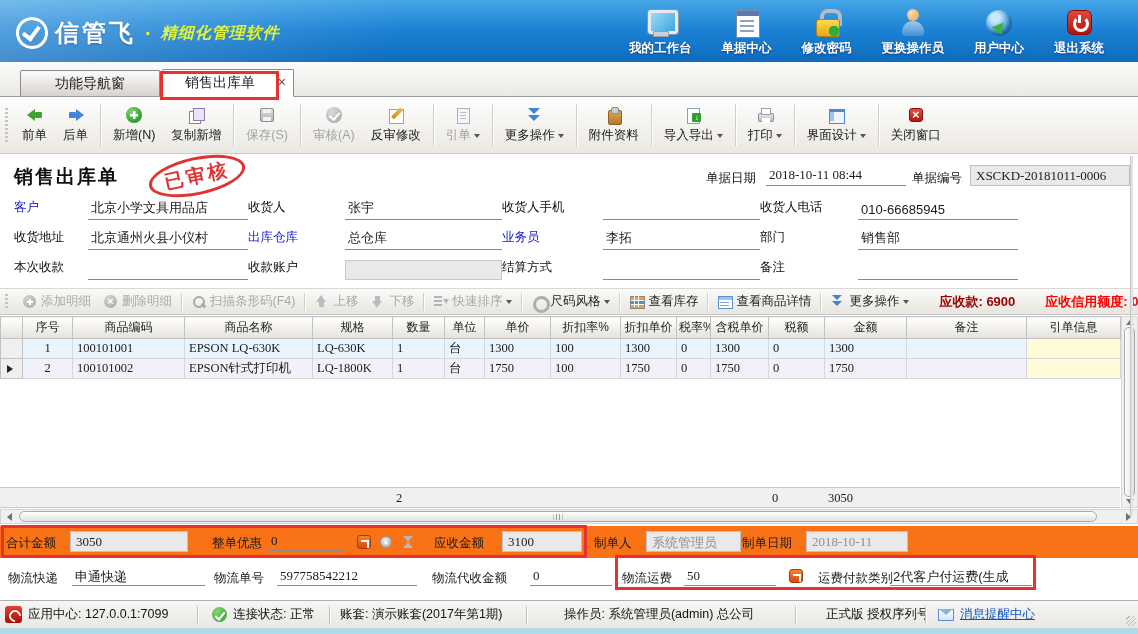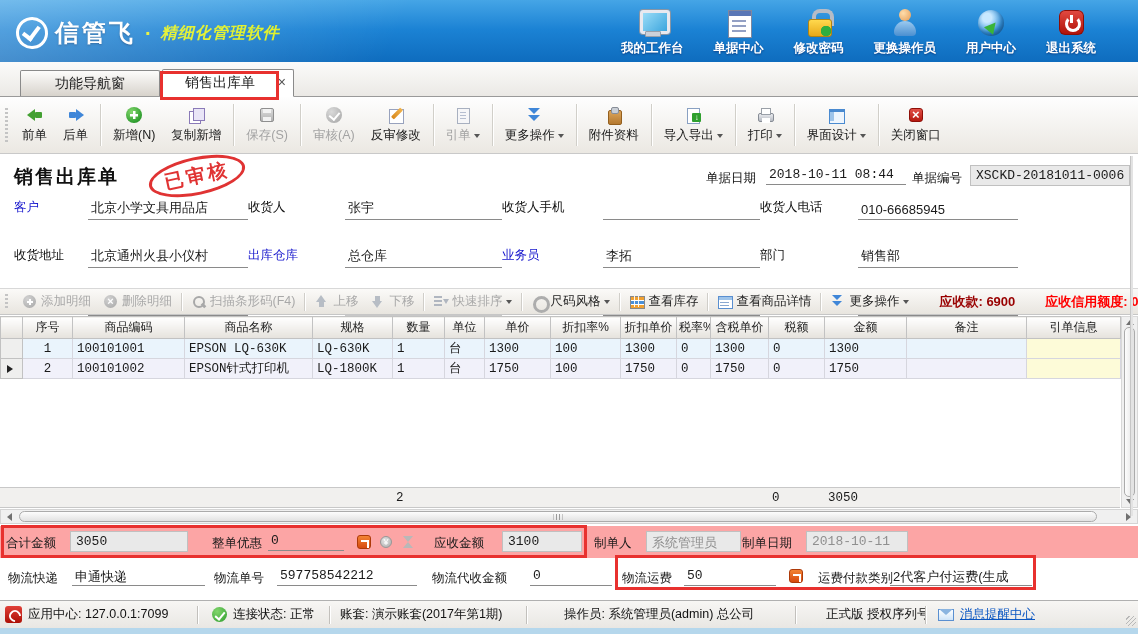--- a/index.html
+++ b/index.html
@@ -12,21 +12,21 @@
   background:linear-gradient(180deg,#45a5e6 0%,#1b82d4 48%,#0e6cbe 100%);
   display:flex;align-items:center;justify-content:space-between;padding:0 6px 0 16px}
 .topbar::before{content:"";position:absolute;left:0;top:0;width:70%;height:100%;
   background:linear-gradient(115deg,rgba(255,255,255,.25) 0%,rgba(255,255,255,0) 50%);pointer-events:none}
 .logo{display:flex;align-items:center;gap:7px;margin-top:4px}
 .logo-mark{width:32px;height:32px;border:3px solid #fff;border-radius:50%;position:relative;transform:rotate(-8deg);flex:none}
 .logo-mark::before{content:"";position:absolute;left:4px;top:6px;width:13px;height:7px;border-left:4px solid #fff;border-bottom:4px solid #fff;transform:rotate(-45deg)}
 .logo-text{color:#fff;font-size:24px;font-weight:bold;letter-spacing:3px;text-shadow:0 1px 2px rgba(0,40,90,.5)}
 .logo-dot{color:#e8f225;font-size:20px;font-weight:bold;margin:0 2px}
 .logo-tag{color:#dff01c;font-size:16px;font-weight:bold;font-style:italic;letter-spacing:1px}
-.hdr-nav{display:flex;align-items:flex-end;gap:30px;margin:6px 36px 4px 0;position:relative}
+.hdr-nav{display:flex;align-items:flex-end;gap:30px;margin:6px 28px 4px 0;position:relative}
 .hdr-item{display:flex;flex-direction:column;align-items:center;gap:2px;cursor:pointer}
 .hlabel{color:#fff;font-weight:bold;font-size:12.5px;white-space:nowrap;text-shadow:0 1px 2px rgba(0,0,60,.45)}
 .hico{width:30px;height:30px;position:relative;display:block}
 .monitor-icon::before{content:"";position:absolute;left:3px;top:2px;width:24px;height:18px;background:linear-gradient(135deg,#9adcf7,#3da6de);border:3px solid #e9e9ef;border-radius:3px;box-shadow:0 0 0 1px #8795a5}
 .monitor-icon::after{content:"";position:absolute;left:8px;top:23px;width:14px;height:4px;background:#ccd1d9;border:1px solid #98a0ab;border-radius:1px}
 .documents-icon::before{content:"";position:absolute;left:4px;top:2px;width:22px;height:26px;background:#fff;border:1px solid #7e88a0;box-shadow:inset 0 5px 0 #5a77b6}
 .documents-icon::after{content:"";position:absolute;left:8px;top:12px;width:14px;height:13px;background:repeating-linear-gradient(180deg,#93a0c4 0 2px,transparent 2px 5px)}
 .lock-icon::before{content:"";position:absolute;left:8px;top:1px;width:14px;height:13px;border:4px solid #b6bcc6;border-bottom:none;border-radius:8px 8px 0 0}
 .lock-icon::after{content:"";position:absolute;left:4px;top:11px;width:22px;height:16px;border-radius:3px;border:1px solid #b08312;
   background:radial-gradient(circle at 17px 11px,#2fae3f 0 5px,transparent 5.5px),linear-gradient(#ffd94e,#e7a818)}
@@ -88,31 +88,31 @@
 .design-icon::before{content:"";position:absolute;left:2px;top:3px;width:14px;height:13px;background:#eef5fd;border:1px solid #4a8ad0;box-shadow:inset 0 2px 0 #4a8ad0}
 .design-icon::after{content:"";position:absolute;left:3px;top:6px;width:4px;height:9px;background:#9ec4ea}
 .closew-icon::before{content:"";position:absolute;inset:2px;background:linear-gradient(#e25048,#b5180e);border-radius:3px;border:1px solid #8e0f08}
 .closew-icon::after{content:"×";position:absolute;left:0;top:0;width:18px;height:18px;color:#fff;font-weight:bold;font-size:13px;line-height:17px;text-align:center}
 
 
 .doc-title{position:absolute;left:14px;top:164px;font-size:19px;font-weight:bold;letter-spacing:2px;color:#111}
 .stamp{position:absolute;left:148px;top:157px;transform:rotate(-12deg);border:3px solid var(--stamp,#e03333);border-radius:50%;
   color:var(--stamp,#e03333);font-weight:bold;font-size:19px;padding:3px 13px;letter-spacing:3px;background:rgba(255,255,255,.6);z-index:3}
 .dh-label{position:absolute;top:170px;font-size:12.5px;color:#111}
-.mono{font-family:Liberation Mono, monospace}
+.mono{font-family:Liberation Serif, serif}
 .dh-underline{position:absolute;top:167px;border-bottom:1px solid #8a8a8a;font-size:13px;padding:0 3px 2px;white-space:nowrap}
 .ro-box{background:#e9e9e9;border:1px solid #c0c0c0;font-size:13px;padding:2px 5px;white-space:nowrap;overflow:hidden}
 #dh-date-label{left:706px}
 #dh-date-val{left:766px;width:140px}
 #dh-no-label{left:912px}
 #dh-no-val{position:absolute;left:970px;top:165px;width:160px;height:21px}
 
 
 .fields{position:absolute;left:14px;top:198px;width:1006px;display:grid;
-  grid-template-columns:74px 160px 97px 157px 101px 157px 98px 160px;row-gap:26px}
+  grid-template-columns:74px 160px 97px 157px 101px 157px 98px 160px;row-gap:8px}
 .f-label{font-size:12.5px;color:#111;align-self:end;padding-bottom:4px;white-space:nowrap}
 .f-label.blue{color:var(--blue,#1414cc)}
 .f-field{border-bottom:1px solid #8a8a8a;height:22px;display:flex;align-items:flex-end;padding:0 3px 2px}
 .f-field.ro{border:1px solid #c8c8c8;background:#e9e9e9;height:20px;align-self:end}
 .f-val{font-size:13px;white-space:nowrap;overflow:hidden}
 
 
 .grid-toolbar{position:absolute;left:0;top:288px;width:1138px;height:27px;background:linear-gradient(#fbfaf8,#e8e5df);
   border-top:1px solid #d8d8d8;border-bottom:1px solid #c6c6c6;display:flex;align-items:center;padding-left:16px}
 .grid-toolbar::before{content:"";position:absolute;left:5px;top:5px;bottom:5px;width:3px;
@@ -168,21 +168,21 @@
 .tri-d{width:0;height:0;border-left:4px solid transparent;border-right:4px solid transparent;border-top:5px solid #707070}
 .hs-thumb{flex:1;height:11px;margin:0 2px 0 2px;background:linear-gradient(#fdfdfd,#e2e2e2);border:1px solid #ababab;border-radius:6px;position:relative;cursor:pointer}
 .hs-thumb::after{content:"";position:absolute;left:50%;top:2px;width:9px;height:6px;transform:translateX(-50%);
   background:repeating-linear-gradient(90deg,#9a9a9a 0 1px,transparent 1px 3px)}
 .hs-track-gap{width:22px;flex:none}
 .vscroll{position:absolute;left:1121px;top:316px;width:17px;height:192px;background:#f0f0f0;border:1px solid #d8d8d8;display:flex;flex-direction:column;align-items:center;padding:3px 0;gap:2px}
 .vs-thumb{width:11px;flex:1;background:linear-gradient(90deg,#fdfdfd,#e2e2e2);border:1px solid #ababab;border-radius:5px;cursor:pointer}
 .right-edge{position:absolute;left:1130px;top:156px;width:3px;height:360px;background:#e3e3e3;border-left:1px solid #c6c6c6}
 
 
-.totals-row{position:absolute;left:0;top:526px;width:1138px;height:32px;background:#fca5a5}
+.totals-row{position:absolute;left:0;top:526px;width:1138px;height:32px;background:#f97316}
 .t-lbl{position:absolute;top:9px;font-size:12.5px;white-space:nowrap}
 .t-box{position:absolute;top:5px;height:21px}
 .t-under{position:absolute;top:5px;height:20px;border-bottom:1px solid #8a8a8a;font-size:13px;padding:2px 3px}
 #t-total-label{left:6px}#t-total-box{left:70px;width:118px}
 #t-disc-label{left:212px}#t-disc-field{left:268px;width:76px}
 #t-recv-label{left:434px}#t-recv-box{left:502px;width:80px}
 #t-maker-label{left:594px}#t-maker-box{left:646px;width:95px;color:#8f8f8f}
 #t-date-label{left:742px}#t-date-box{left:806px;width:102px;color:#8f8f8f}
 .mini-ico{position:absolute;width:16px;height:16px;top:8px;cursor:pointer}
 #t-disc-icon{left:356px}#t-coin-icon{left:378px}#t-hour-icon{left:400px}

